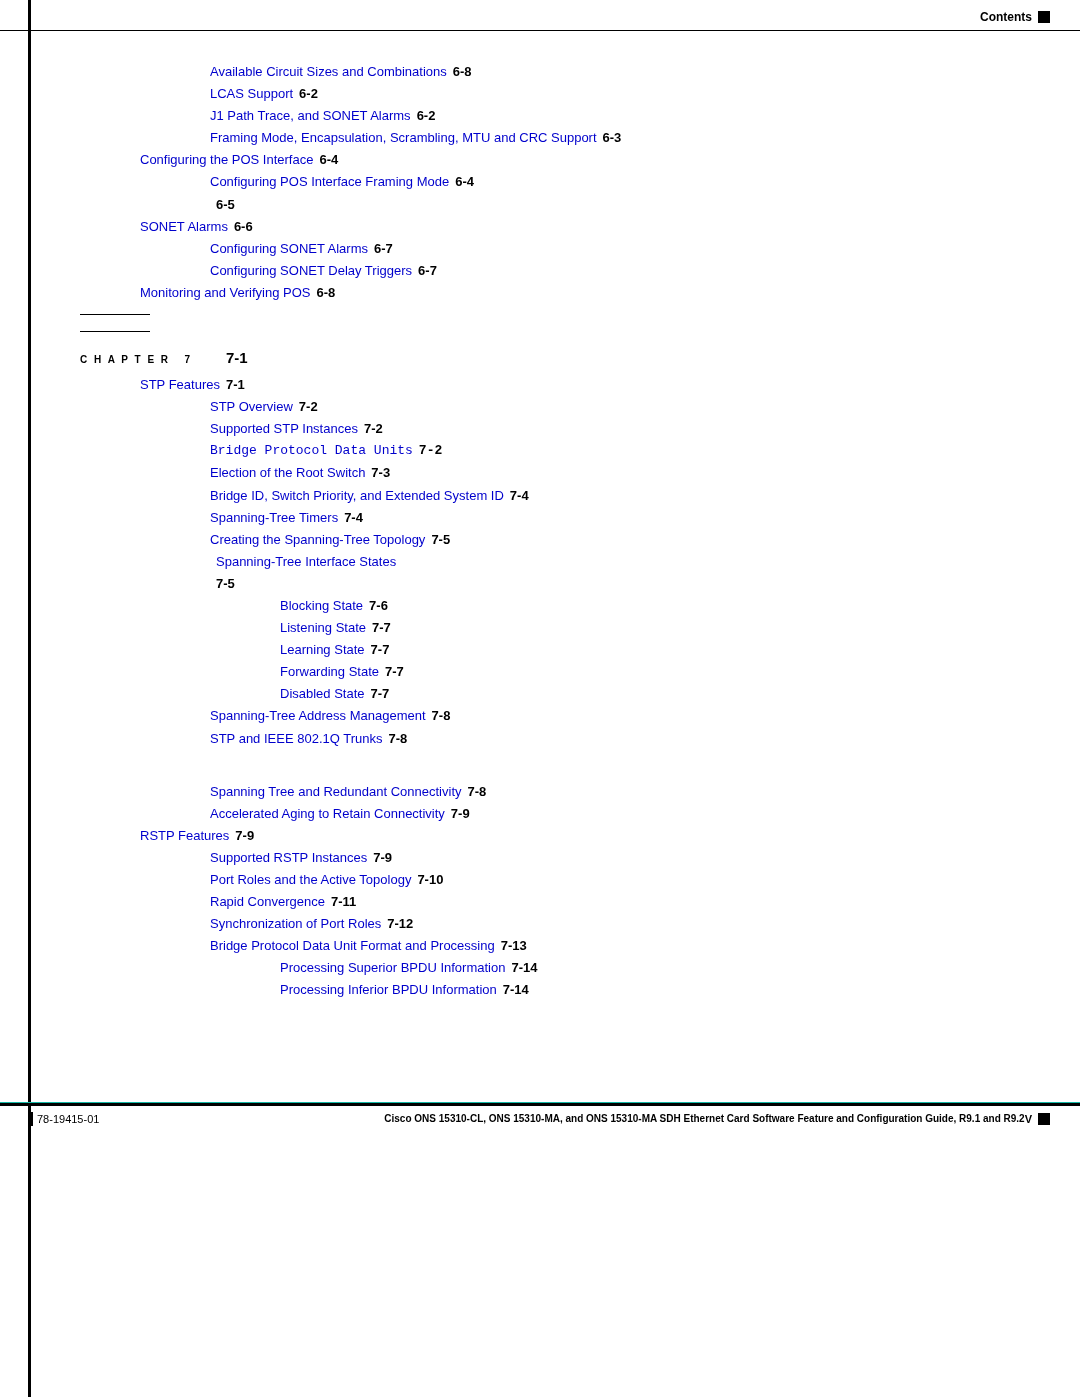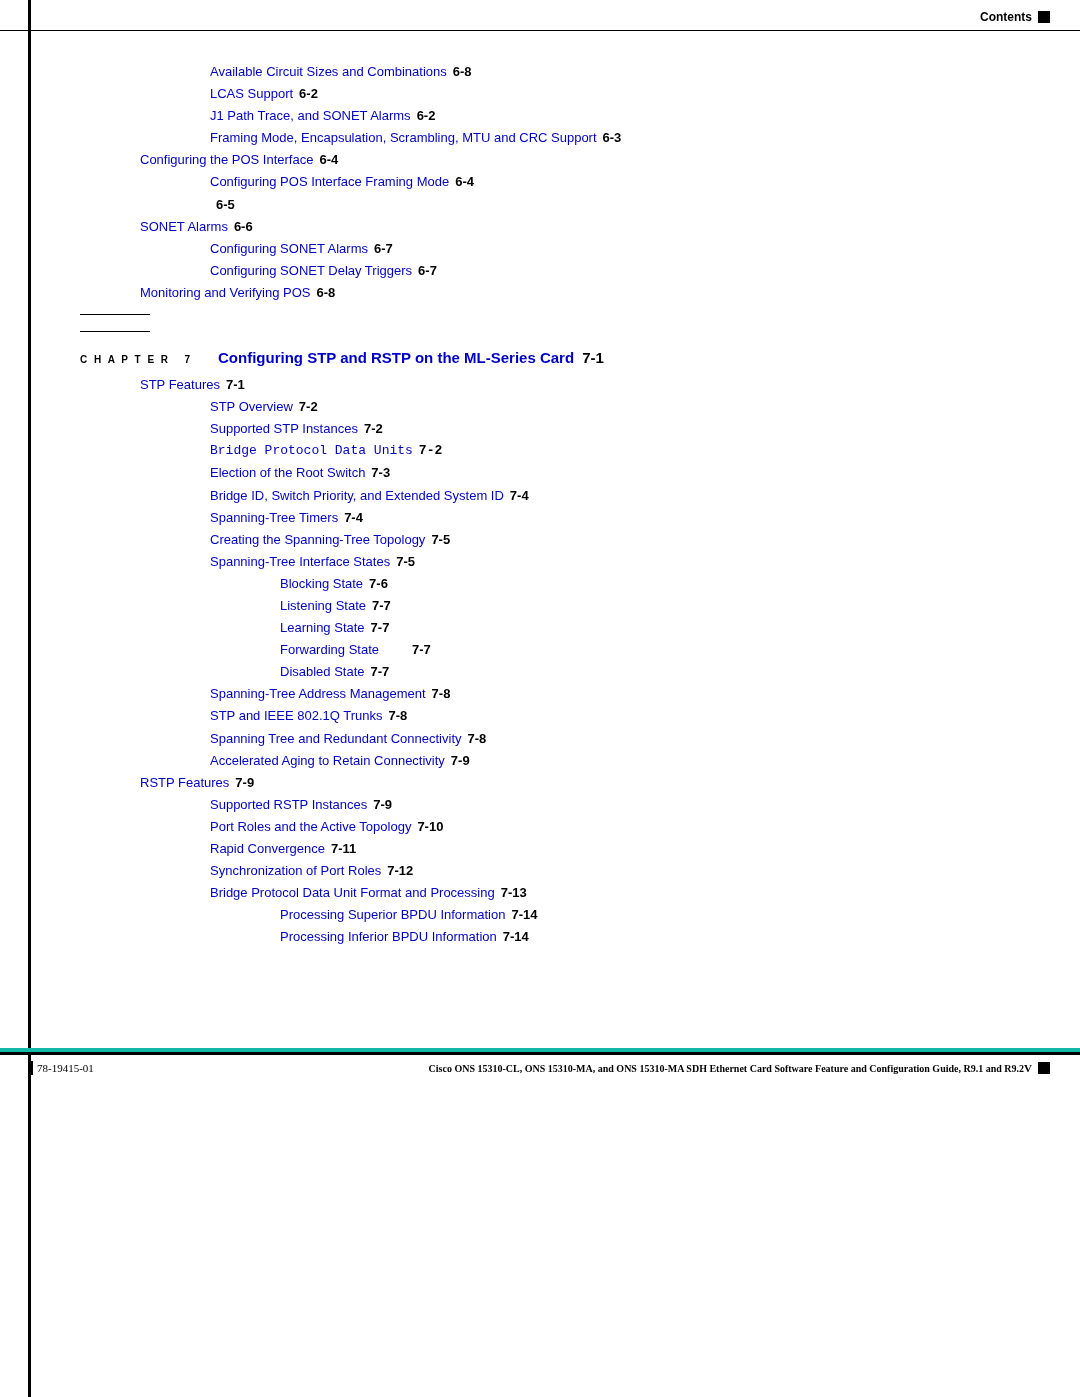--- a/index.html
+++ b/index.html
@@ -107,22 +107,21 @@
       margin-left: 0;
       margin-bottom: 2px;
     }
 
     
     .footer {
       position: absolute;
       bottom: 0;
       left: 0;
       right: 0;
-      border-top: 4px solid #14b8a6;
-      font-family: Liberation Serif, serif;
+      border-top: 1px solid #14b8a6;
     }
     .footer-content {
       display: flex;
       justify-content: space-between;
       align-items: center;
       padding: 6px 30px 4px 30px;
     }
     .footer-title {
       font-size: 10px;
       font-weight: bold;
@@ -220,21 +219,20 @@
   <div class="spacer-md"></div>
 
   <div style="width: 70px; border-top: 1.5px solid rgb(0, 0, 0); margin-bottom: 3px; margin-left: 0px;"></div>
     <div class="chapter-row">
     <hr class="chapter-separator" style="position:absolute; margin-top:-12px; width:70px; border-top:1px solid #000;">
   </div>
 
   <div class="chapter-row" style="margin-top: 6px;">
     <span class="chapter-num-label">C H A P T E R &nbsp; <strong>7</strong></span>
     <span style="min-width:20px;"></span>
-    <a class="chapter-title-link">Configuring STP and RSTP on the ML-Series Card</a>
     <span class="chapter-title-num">7-1</span>
   </div>
 
   <div class="spacer-sm"></div>
 
   <div id="ch7-entries">
       <div class="toc-entry" style="padding-left: 60px;">
         <a class="toc-link" href="#">STP Features</a>
         <span class="toc-num">7-1</span>
       </div>
@@ -259,53 +257,53 @@
         <span class="toc-num">7-4</span>
       </div>
       <div class="toc-entry" style="padding-left: 130px;">
         <a class="toc-link" href="#">Spanning-Tree Timers</a>
         <span class="toc-num">7-4</span>
       </div>
       <div class="toc-entry" style="padding-left: 130px;">
         <a class="toc-link" href="#">Creating the Spanning-Tree Topology</a>
         <span class="toc-num">7-5</span>
       </div>
-      <div class="toc-entry" style="padding-left: 130px;">
+      <div class="toc-entry" style="padding-left: 130px; flex-direction: column;">
         <a class="toc-link" href="#">Spanning-Tree Interface States</a>
         <span class="toc-num">7-5</span>
       </div>
       <div class="toc-entry" style="padding-left: 200px;">
         <a class="toc-link" href="#">Blocking State</a>
         <span class="toc-num">7-6</span>
       </div>
       <div class="toc-entry" style="padding-left: 200px;">
         <a class="toc-link" href="#">Listening State</a>
         <span class="toc-num">7-7</span>
       </div>
       <div class="toc-entry" style="padding-left: 200px;">
         <a class="toc-link" href="#">Learning State</a>
         <span class="toc-num">7-7</span>
       </div>
-      <div class="toc-entry" style="padding-left: 200px; gap: 27px;">
+      <div class="toc-entry" style="padding-left: 200px;">
         <a class="toc-link" href="#">Forwarding State</a>
         <span class="toc-num">7-7</span>
       </div>
       <div class="toc-entry" style="padding-left: 200px;">
         <a class="toc-link" href="#">Disabled State</a>
         <span class="toc-num">7-7</span>
       </div>
       <div class="toc-entry" style="padding-left: 130px;">
         <a class="toc-link" href="#">Spanning-Tree Address Management</a>
         <span class="toc-num">7-8</span>
       </div>
       <div class="toc-entry" style="padding-left: 130px;">
         <a class="toc-link" href="#">STP and IEEE 802.1Q Trunks</a>
         <span class="toc-num">7-8</span>
       </div>
-      <div class="toc-entry" style="padding-left: 130px;">
+      <div class="toc-entry" style="padding-left: 130px; margin-top: 31px;">
         <a class="toc-link" href="#">Spanning Tree and Redundant Connectivity</a>
         <span class="toc-num">7-8</span>
       </div>
       <div class="toc-entry" style="padding-left: 130px;">
         <a class="toc-link" href="#">Accelerated Aging to Retain Connectivity</a>
         <span class="toc-num">7-9</span>
       </div>
       <div class="toc-entry" style="padding-left: 60px;">
         <a class="toc-link" href="#">RSTP Features</a>
         <span class="toc-num">7-9</span>

